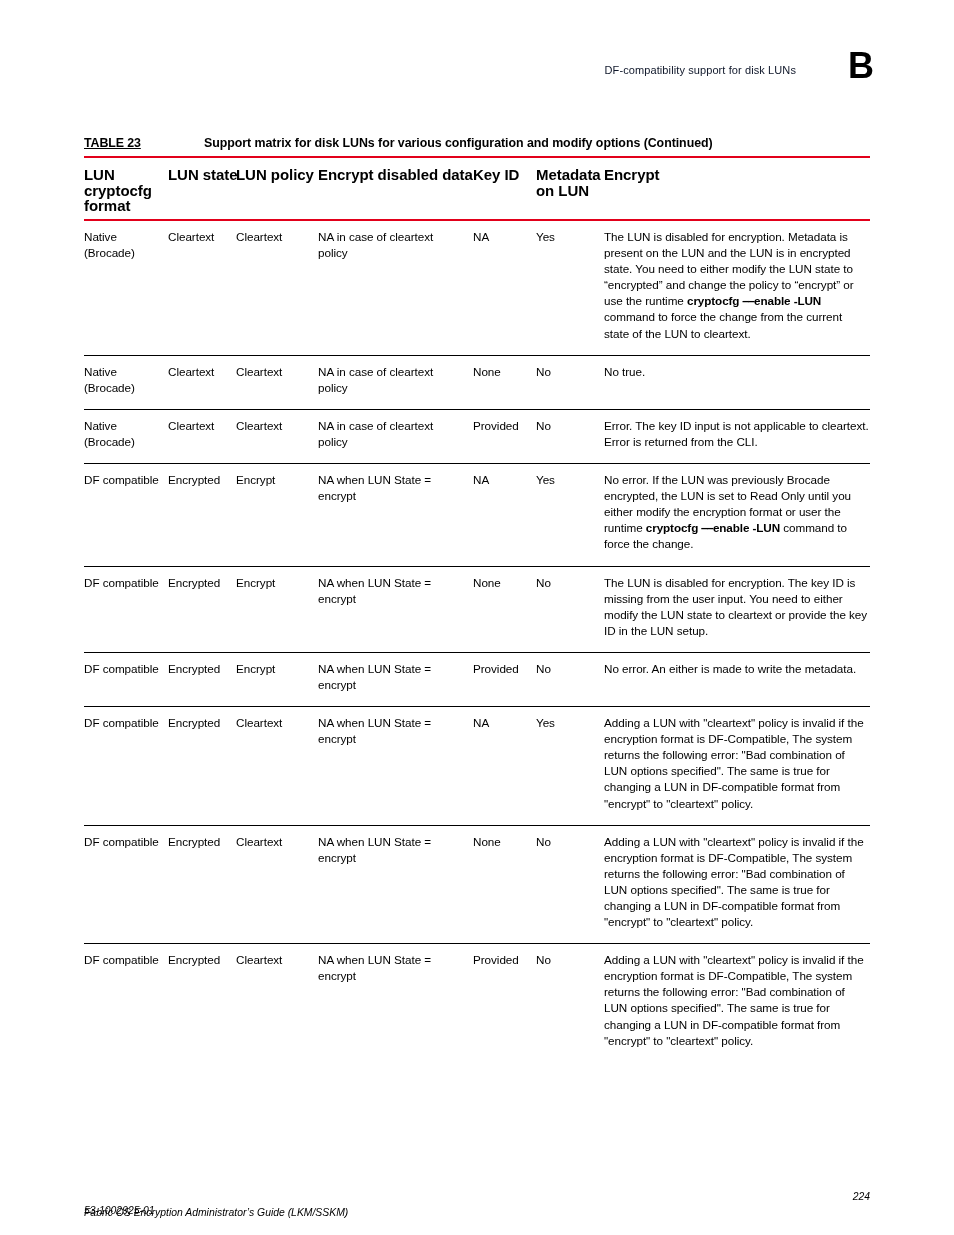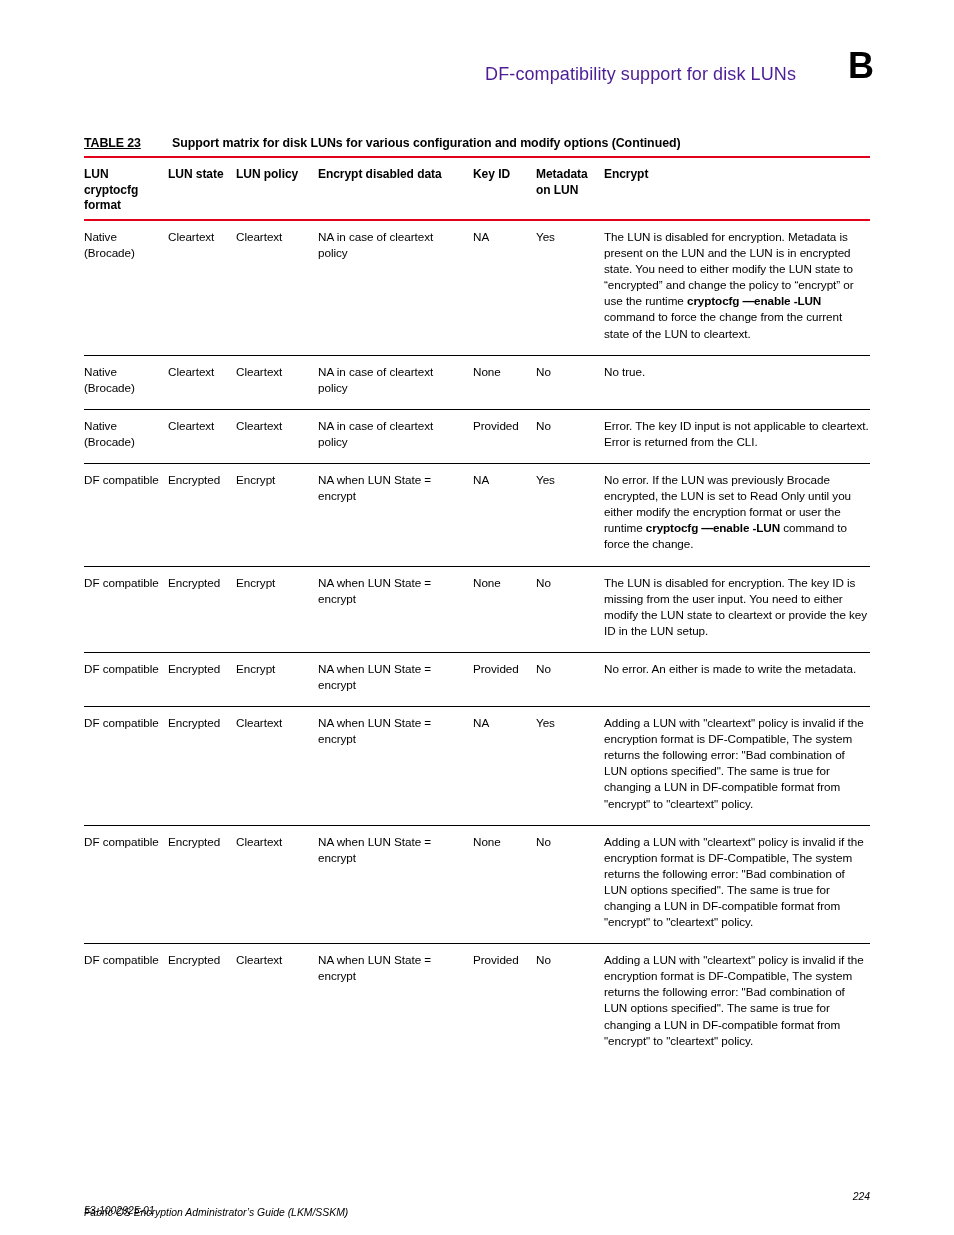--- a/index.html
+++ b/index.html
@@ -26,24 +26,24 @@
     position: absolute;
     left: 80px;
     right: 80px;
     top: 58px;
     height: 40px;
   }
   .runhead-title {
     position: absolute;
     right: 78px;
     top: 6px;
-    font-size: 18px;
+    font-size: 11px;
     letter-spacing: 0.1px;
     white-space: nowrap;
-    color: #4c1d95;
+    color: #0f172a;
   }
   .runhead-letter {
     position: absolute;
     right: 0px;
     top: -10px;
     font-size: 36px;
     font-weight: bold;
     line-height: 1;
     font-family: "Liberation Sans", sans-serif;
   }
@@ -61,20 +61,21 @@
   }
   .caption-label {
     display: inline-block;
     width: 88px;
     letter-spacing: -0.1px;
     text-decoration: underline;
   }
   .caption-text {
     display: inline-block;
     letter-spacing: -0.05px;
+    margin-left: 32px;
   }
 
   
   .tbl {
     position: absolute;
     left: 84px;
     top: 156px;
     width: 786px;
     border-collapse: collapse;
     table-layout: fixed;
@@ -88,21 +89,21 @@
   .tbl col.c6 { width: 266px; }
 
   .tbl th, .tbl td {
     text-align: left;
     vertical-align: top;
     padding: 0;
     border: none;
   }
 
   .tbl thead th {
-    font-size: 12px;
+    font-size: 15px;
     font-weight: bold;
     font-stretch: condensed;
     line-height: 15.6px;
     letter-spacing: -0.05px;
     padding: 9px 6px 0 0;
     height: 52px;
     border-top: 2.2px solid #e2001a;
     border-bottom: 2.2px solid #e2001a;
     margin-top: 27px;
   }

